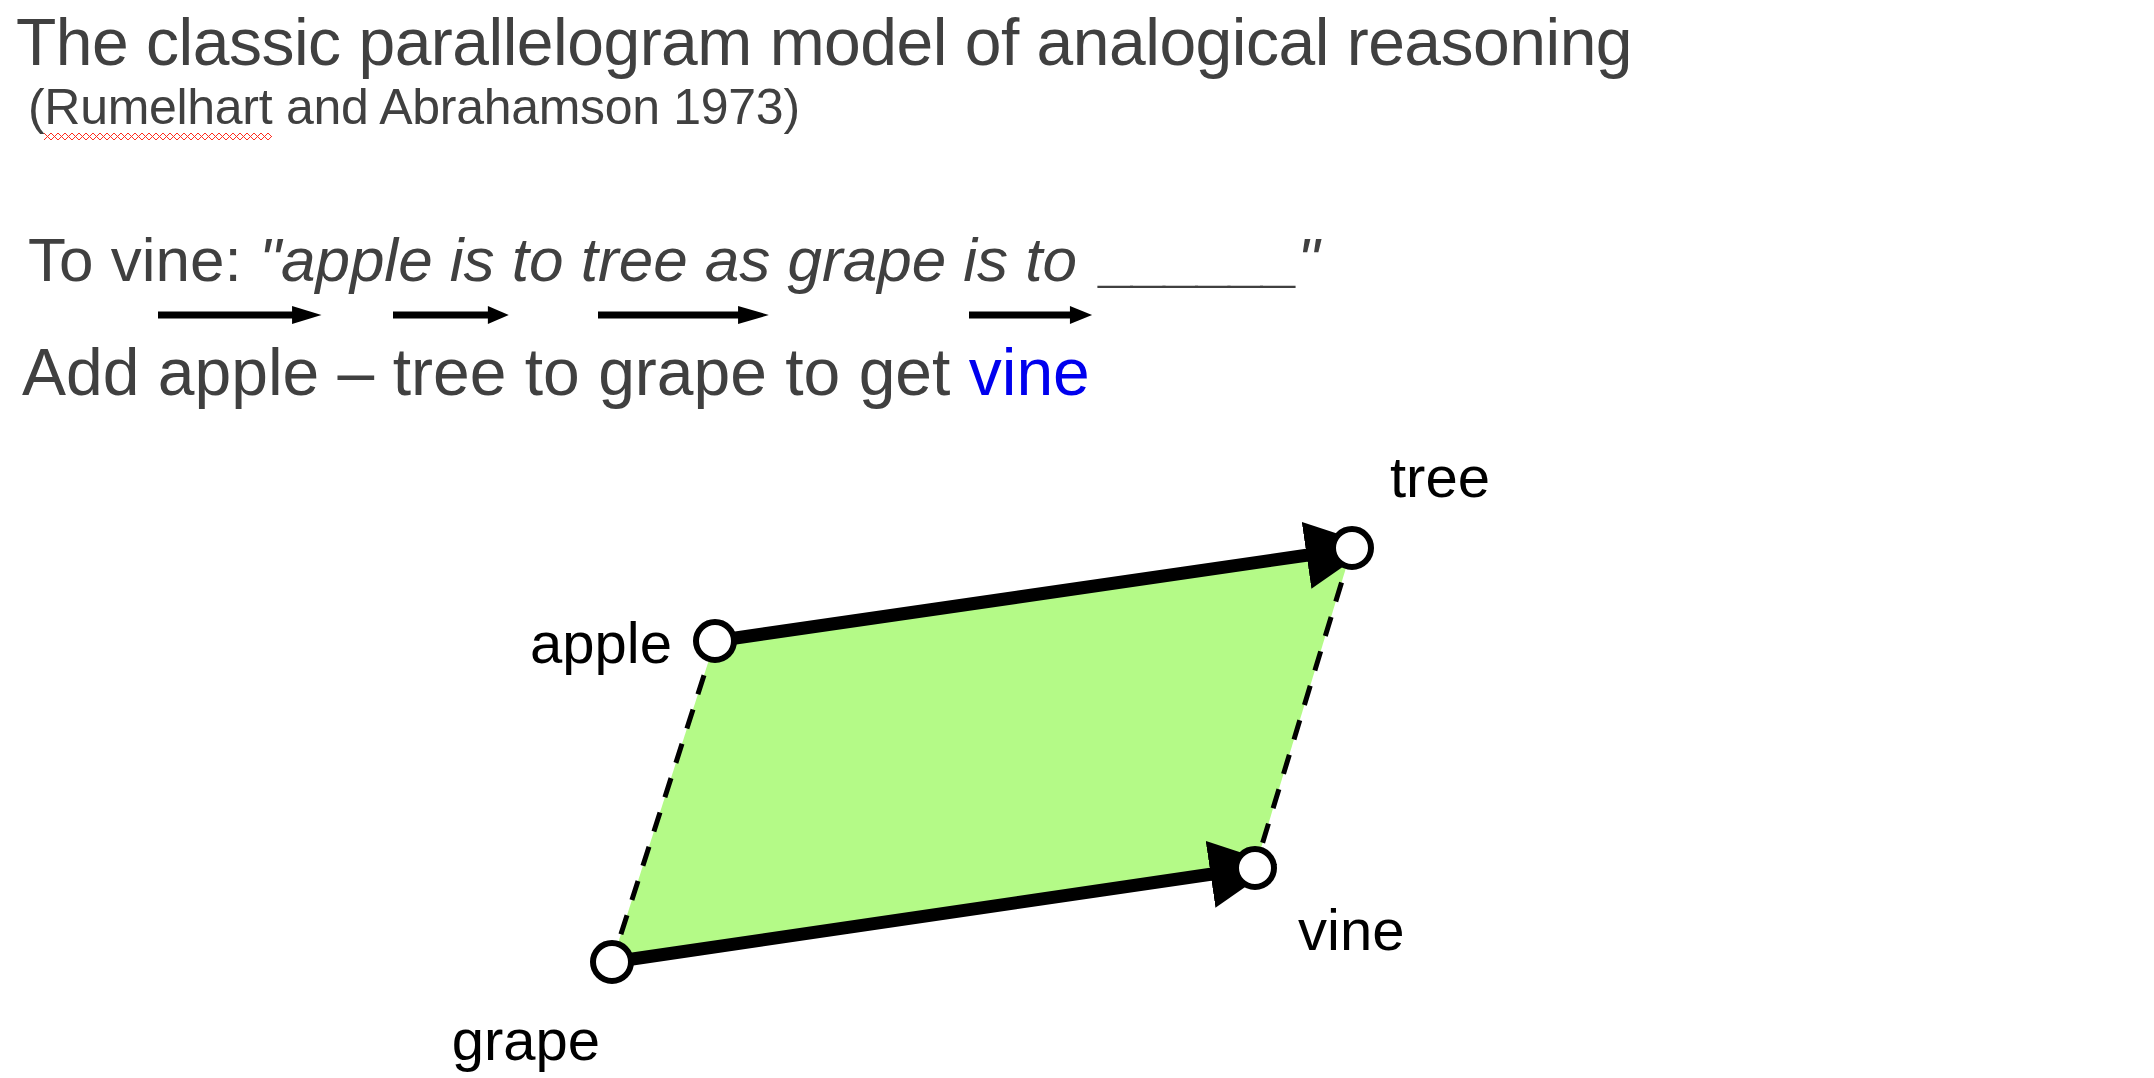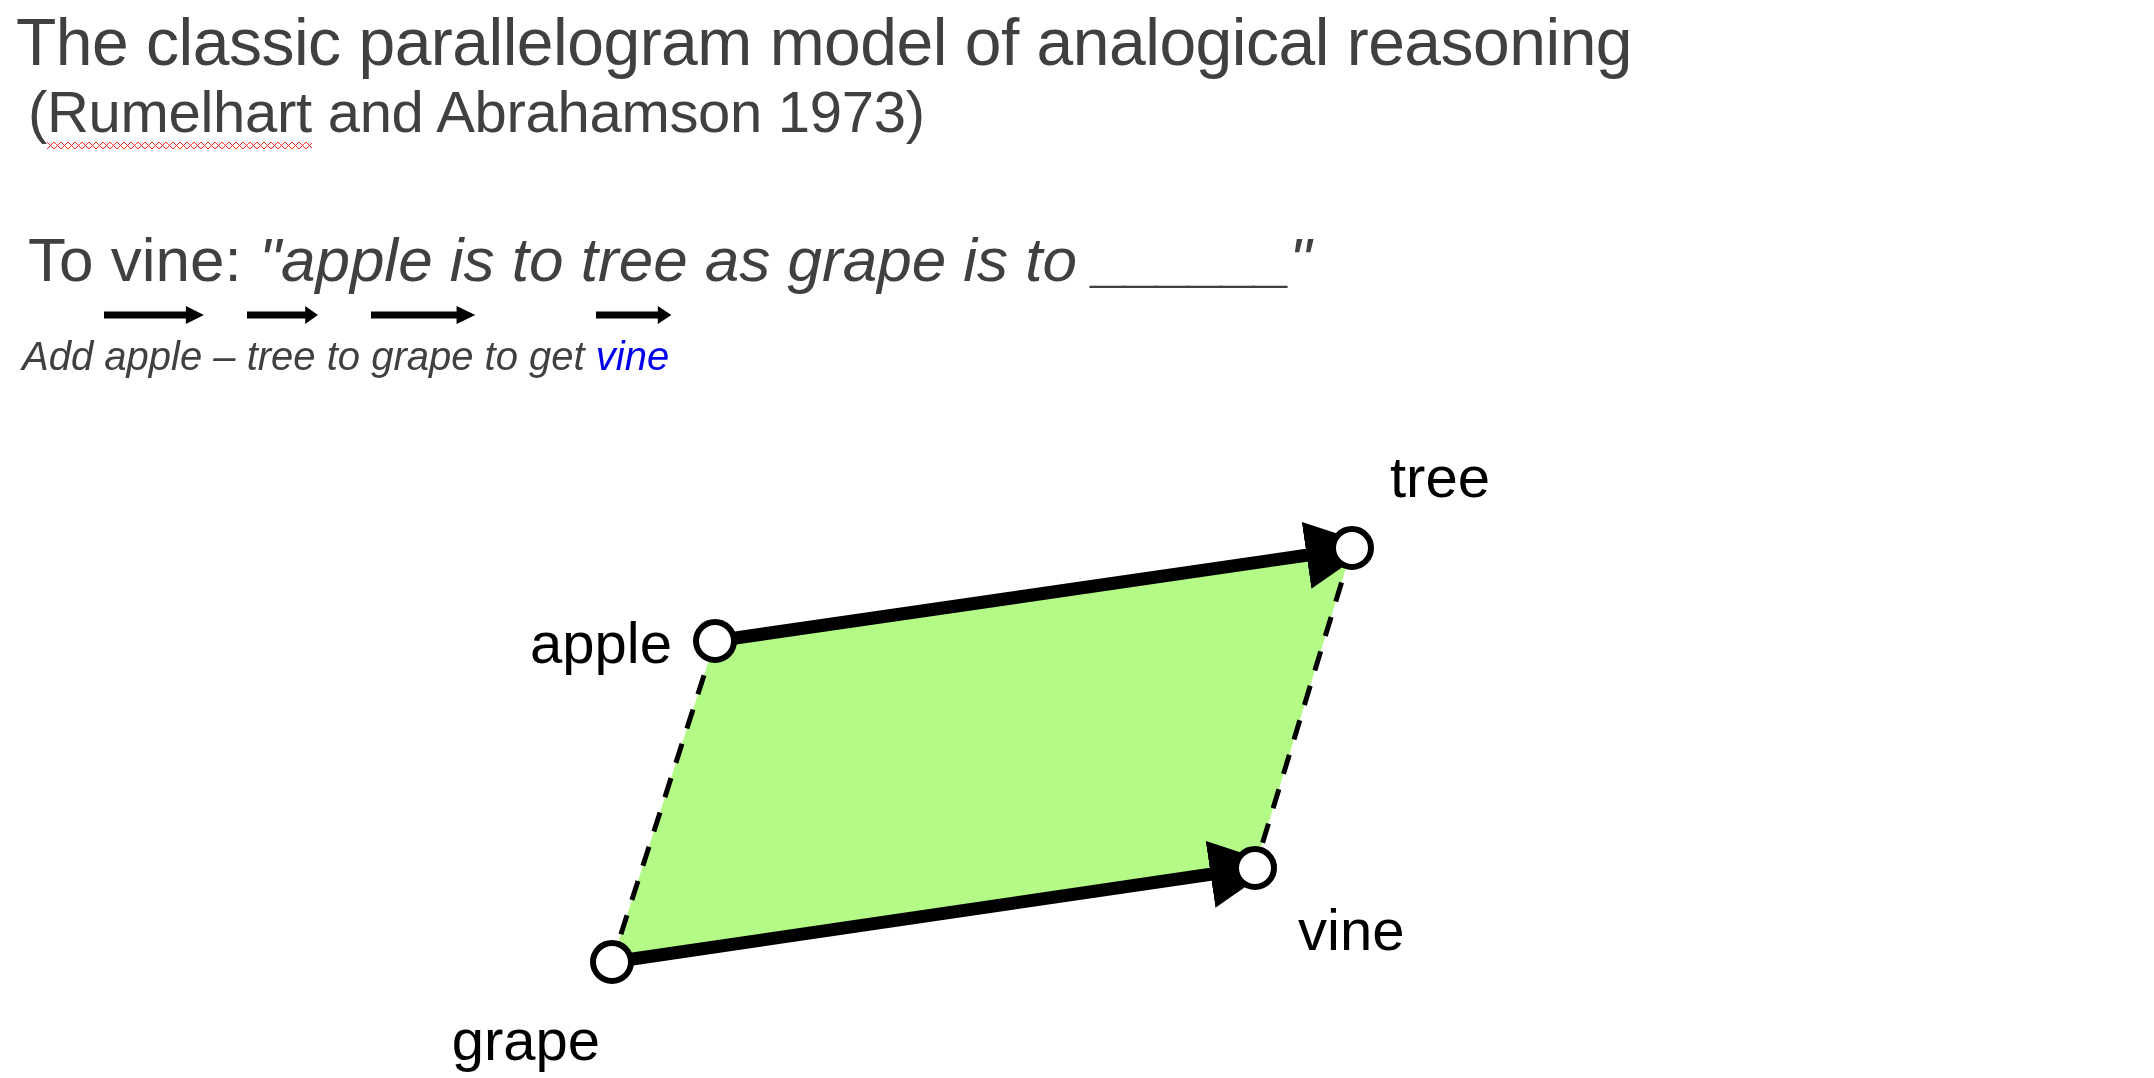--- a/index.html
+++ b/index.html
@@ -35,21 +35,21 @@
   #title-line-1 {
     left: 16px;
     top: 4px;
     font-size: 66px;
     letter-spacing: -0.5px;
   }
 
   #title-line-2 {
     left: 28px;
     top: 78px;
-    font-size: 58px;
+    font-size: 50px;
     letter-spacing: -0.3px;
   }
 
   
   .misspelled {
     position: relative;
     display: inline-block;
   }
   .misspelled::after {
     content: "";
@@ -69,27 +69,27 @@
     left: 28px;
     top: 224px;
     font-size: 62px;
   }
   #solve-line .prompt {
     font-style: italic;
   }
   .blank-underscore {
     font-style: italic;
     letter-spacing: -2px;
+    margin-left: 8px;
   }
 
   #add-line {
     left: 22px;
     top: 334px;
-    font-size: 40px;
-    font-style: italic;
+    font-size: 66px;
   }
 
   
   .vec {
     position: relative;
     display: inline-block;
   }
   .vec > .vec-word {
     display: inline-block;
   }

